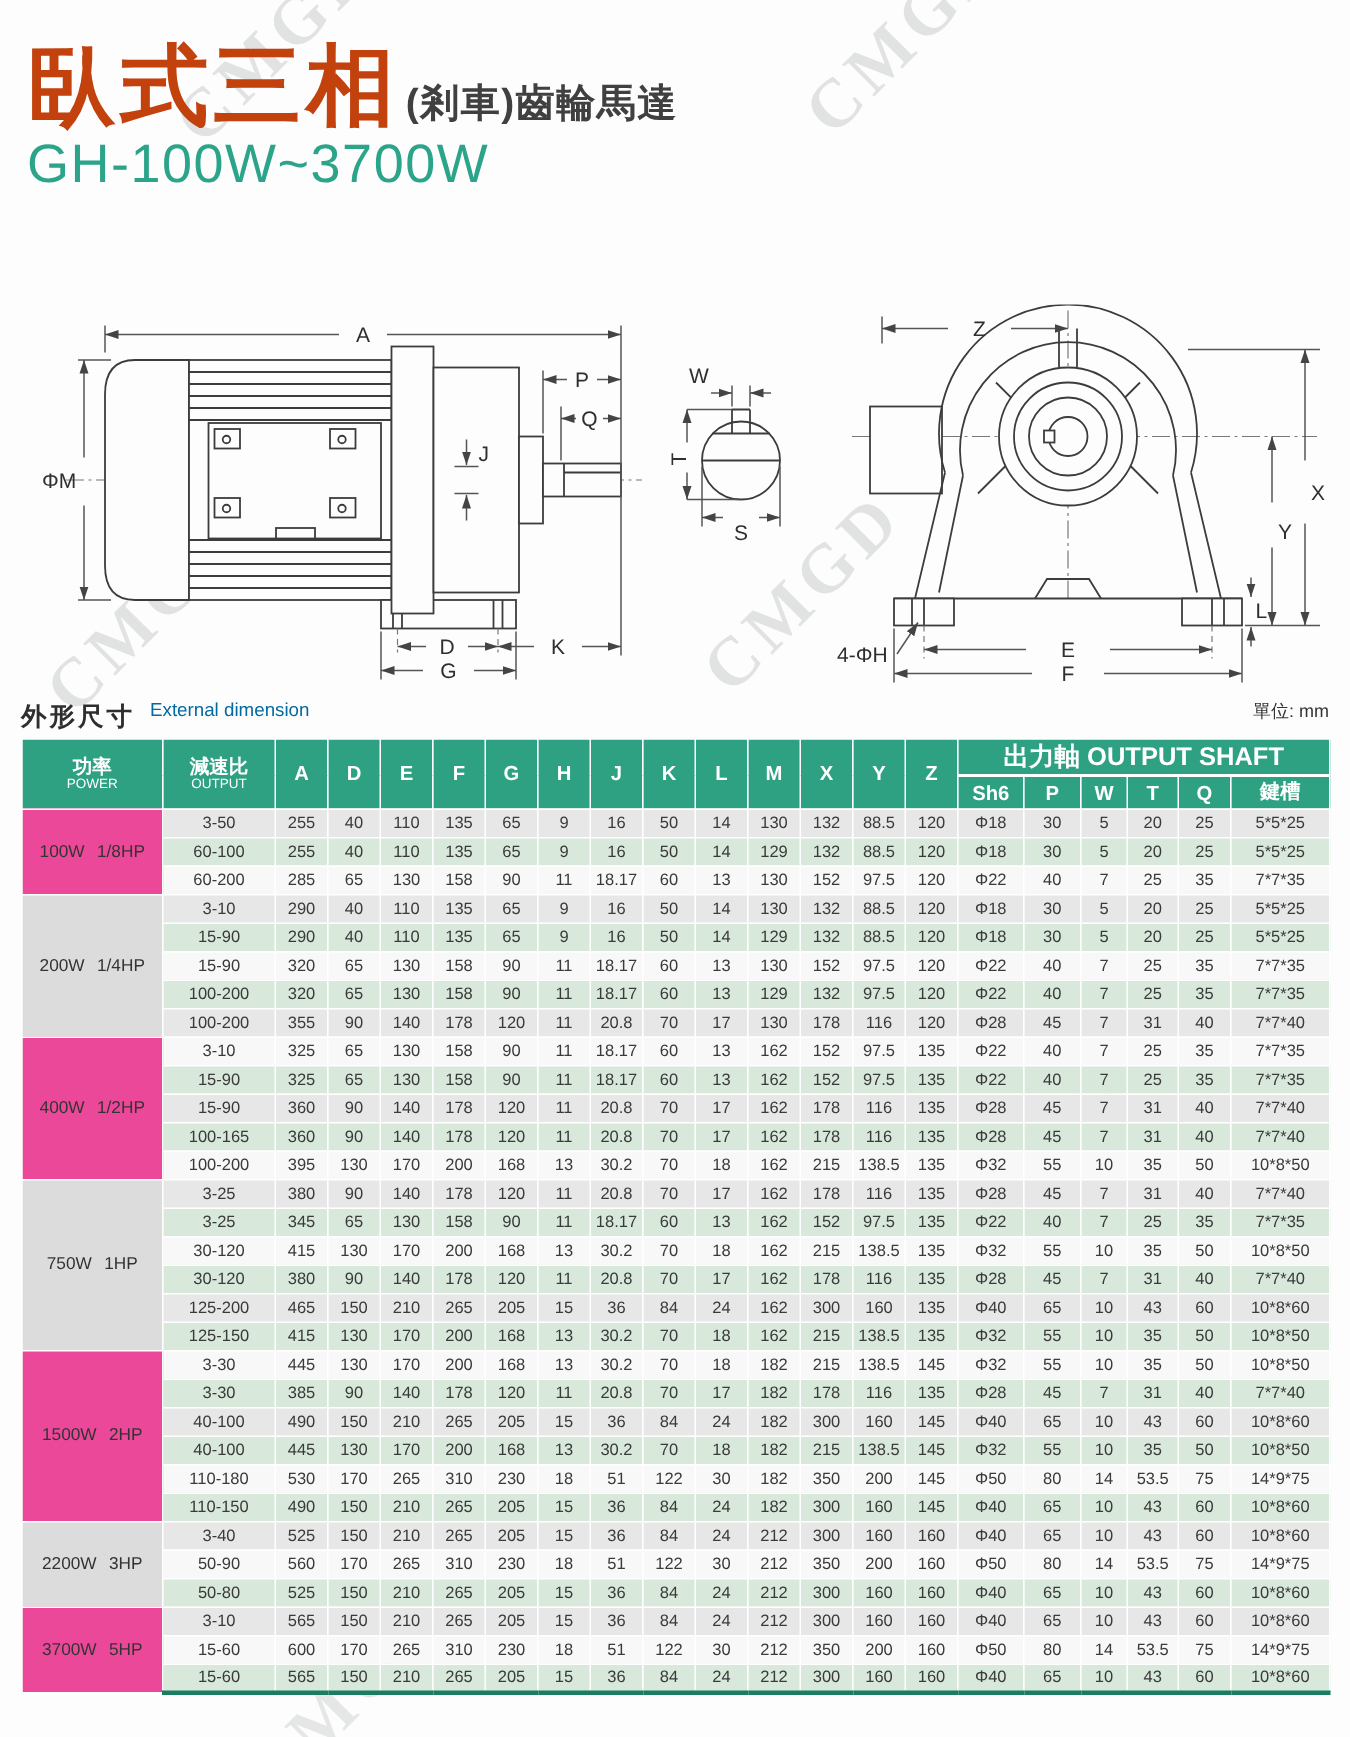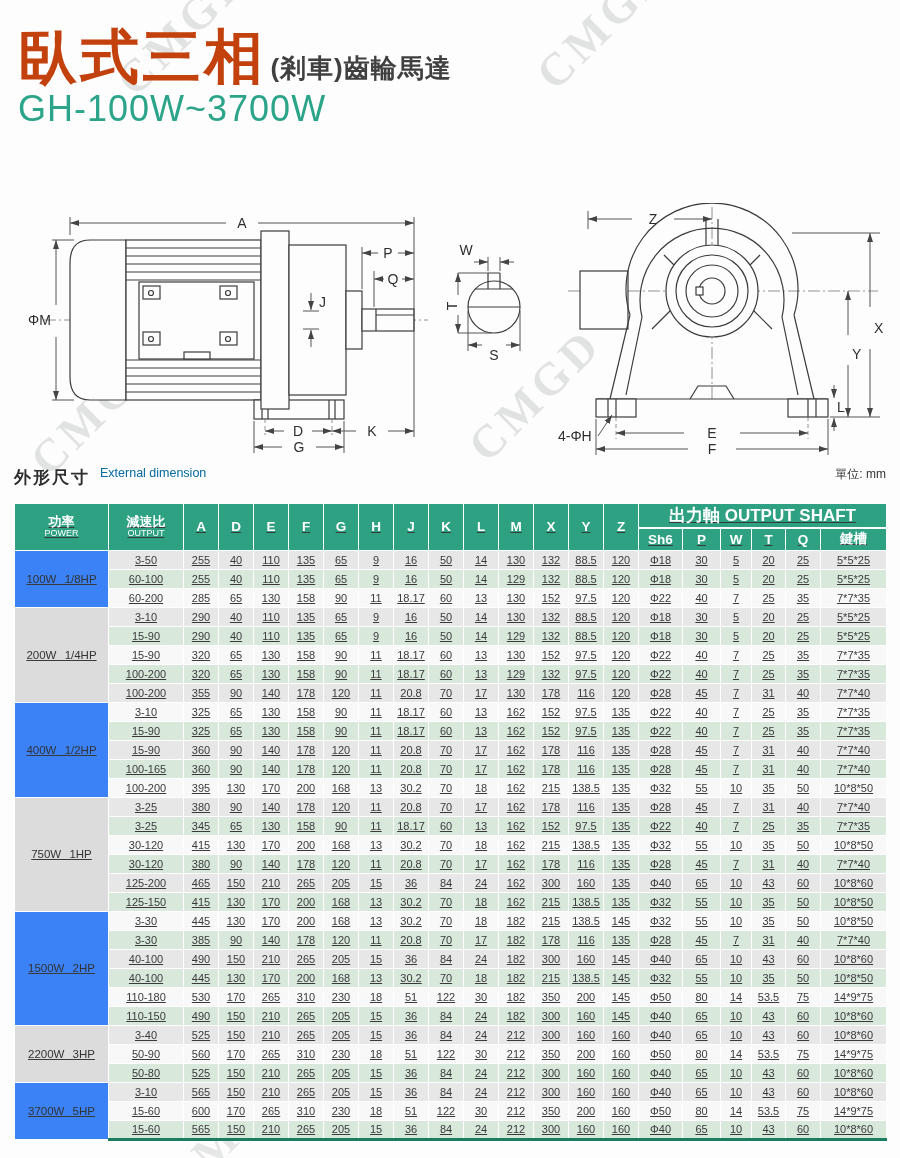--- a/index.html
+++ b/index.html
@@ -29,32 +29,32 @@
   svg .dsh { stroke:#777; stroke-width:.8; fill:none; stroke-dasharray:4 3; }
   svg text { fill:#2f2f2f; font-size:14px; font-family:"Liberation Sans",sans-serif; }
 
   
   .section-bar { position:absolute; left:14px; top:466px; width:872px; display:flex; align-items:flex-start; }
   .sec-zh { font-size:17px; font-weight:bold; color:#2e2e2e; letter-spacing:2px; }
   .sec-en { font-size:12.5px; color:#0369a1; margin-left:10px; }
   .sec-unit { margin-left:auto; font-size:12px; color:#333; }
 
   
-  table.dims { position:absolute; left:14px; top:503px; width:872px; border-collapse:collapse; table-layout:fixed;text-decoration:underline; }
+  table.dims { position:absolute; left:14px; top:492px; width:872px; border-collapse:collapse; table-layout:fixed; }
   table.dims th, table.dims td { border:1px solid #fff; padding:0; text-align:center; vertical-align:middle; }
   thead th { background:#2ea183; color:#fff; }
   .h-power, .h-ratio { font-size:13px; font-weight:bold; line-height:1.1; }
   .h-power .en, .h-ratio .en { font-size:9px; font-weight:normal; display:block; }
   .h-dim { font-size:13.5px; font-weight:bold; }
   .h-out { font-size:17px; font-weight:bold; border-bottom:2px solid #fff !important; }
   thead tr:first-child { height:20px; } thead tr:last-child { height:22px; }
   tbody tr { height:19px; }
   tbody td { font-size:11px; color:#3a3a3a; }
   td.power { font-size:11.5px; word-spacing:5px; color:#333; }
-  td.pw { background:#3b82f6; } td.pg { background:#dcdcdc; }
+  td.pw { background:#ec4899; } td.pg { background:#dcdcdc; }
   td.rg { background:#e7e7e7; } td.rw { background:#f8f8f8; } td.lg { background:#d8e9dc; }
   tbody tr.last td { border-bottom:3px solid #1b7d5f; }
 
   
   .note { position:absolute; left:14px; top:1134px; font-size:12.5px; color:#2e2e2e; }
   .sq { display:inline-block; width:11px; height:10px; background:#8fceac; margin:0 3px; vertical-align:-1px; }
 </style>
 </head>
 <body>
 

